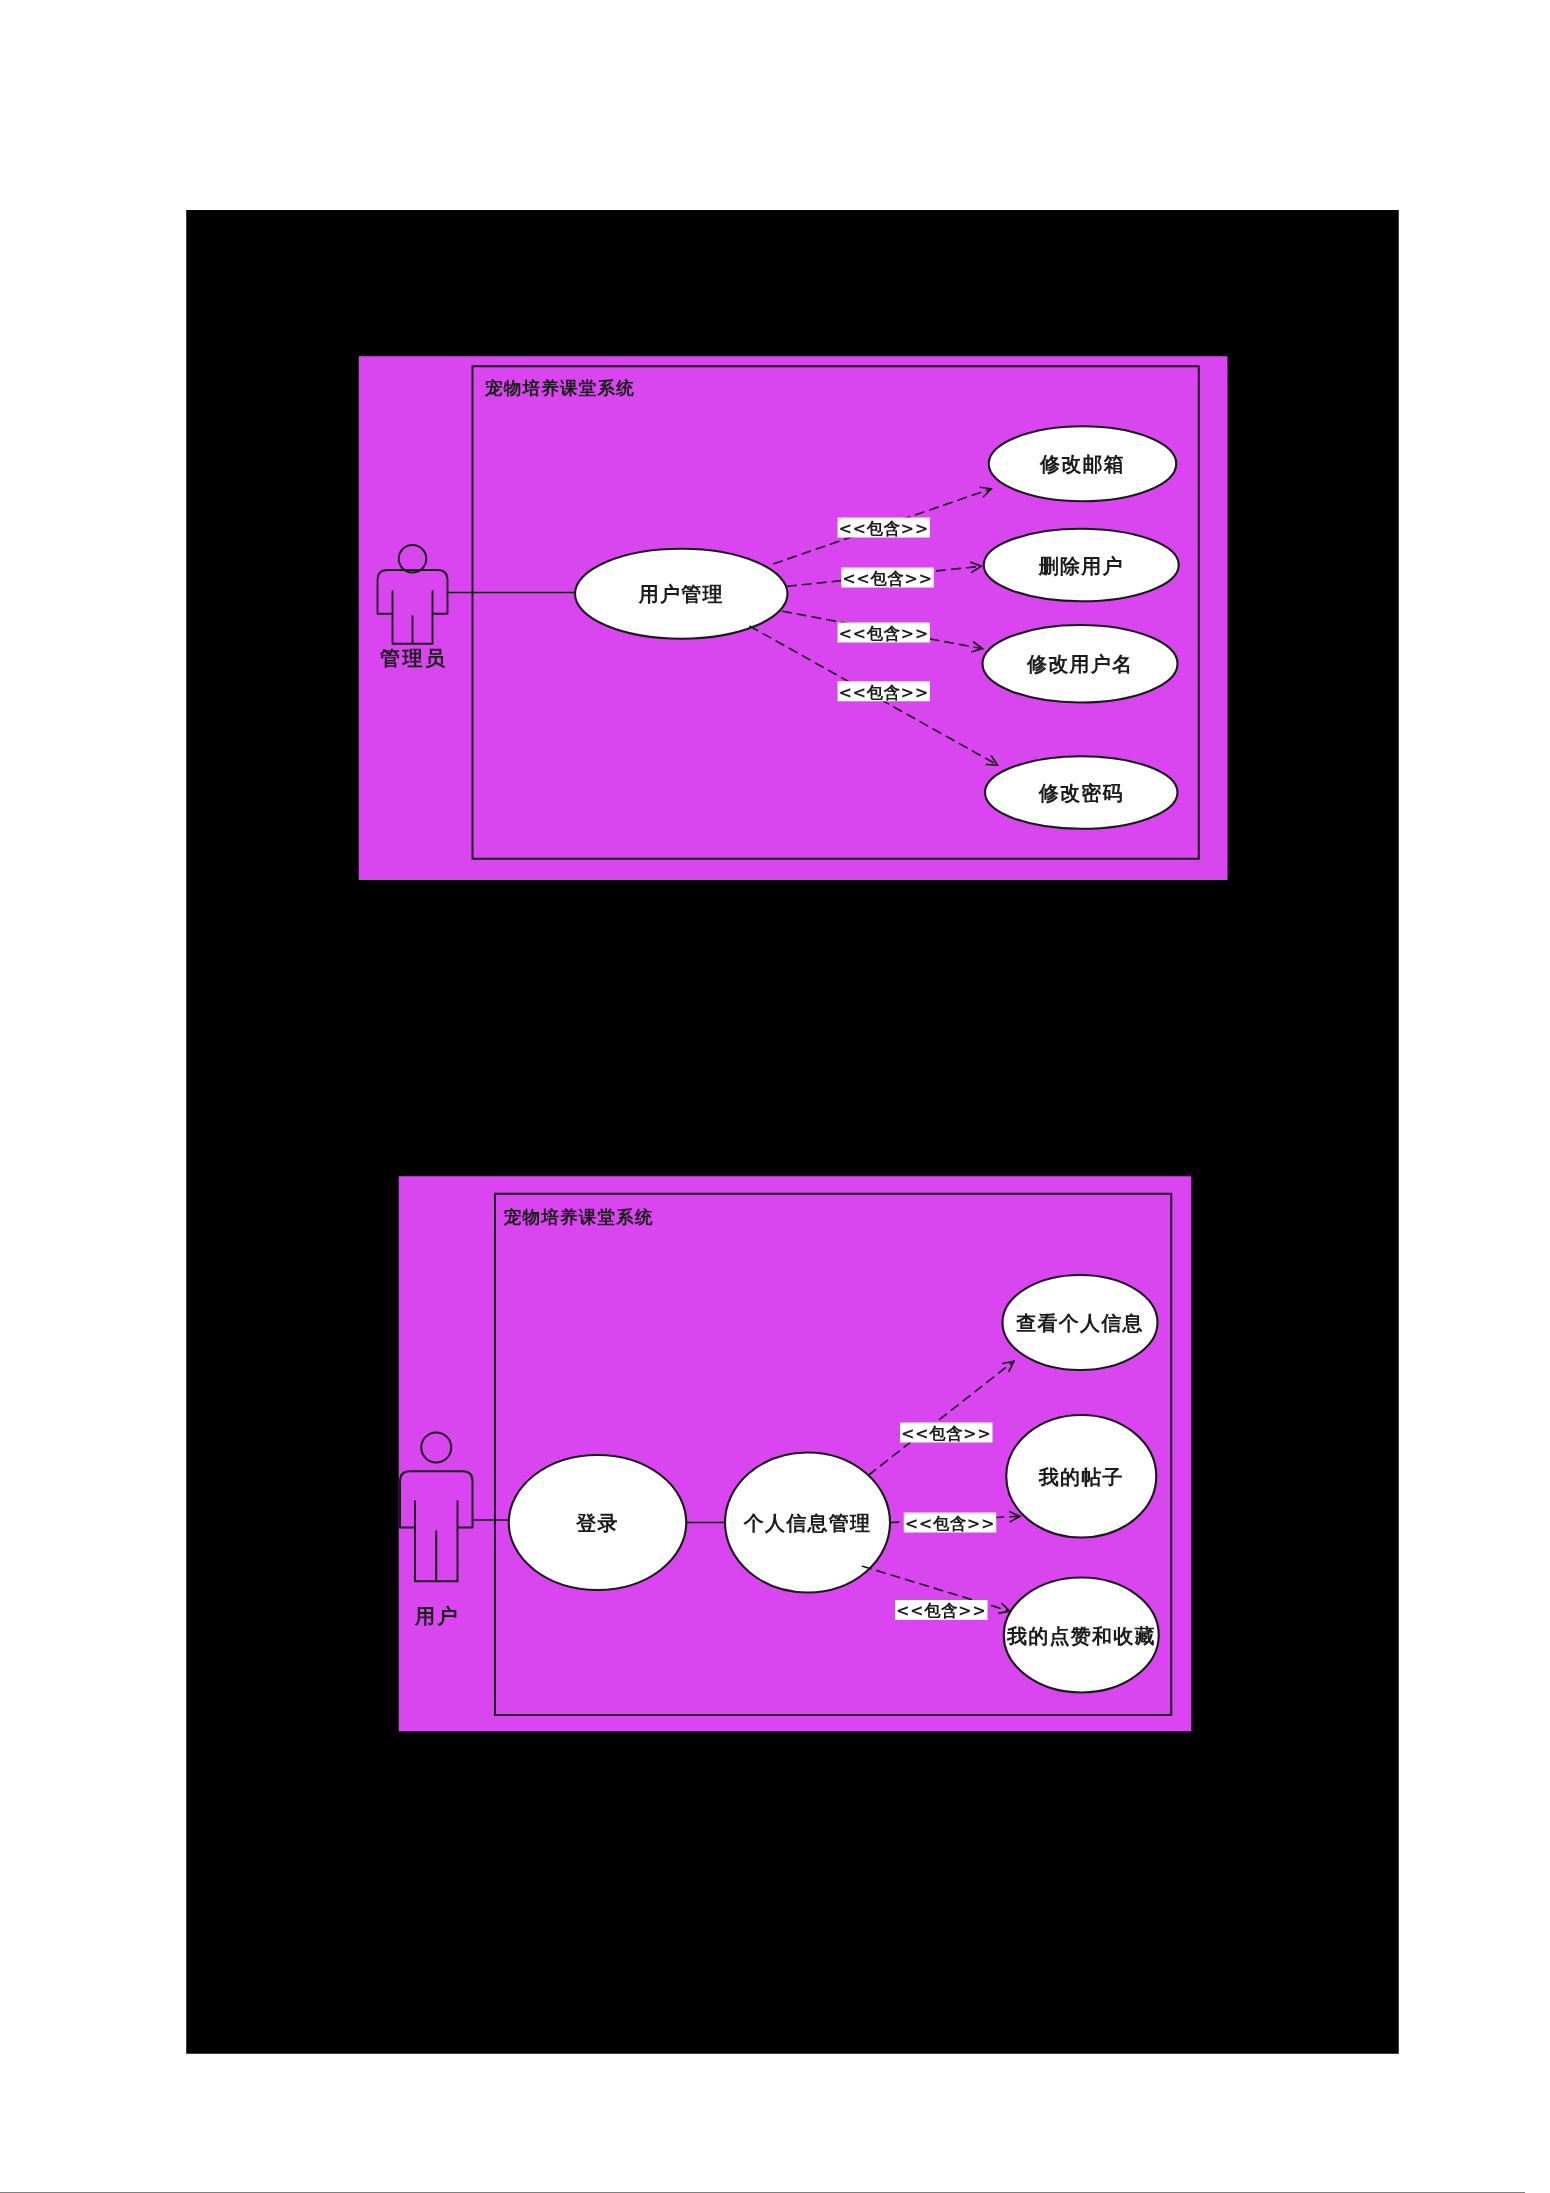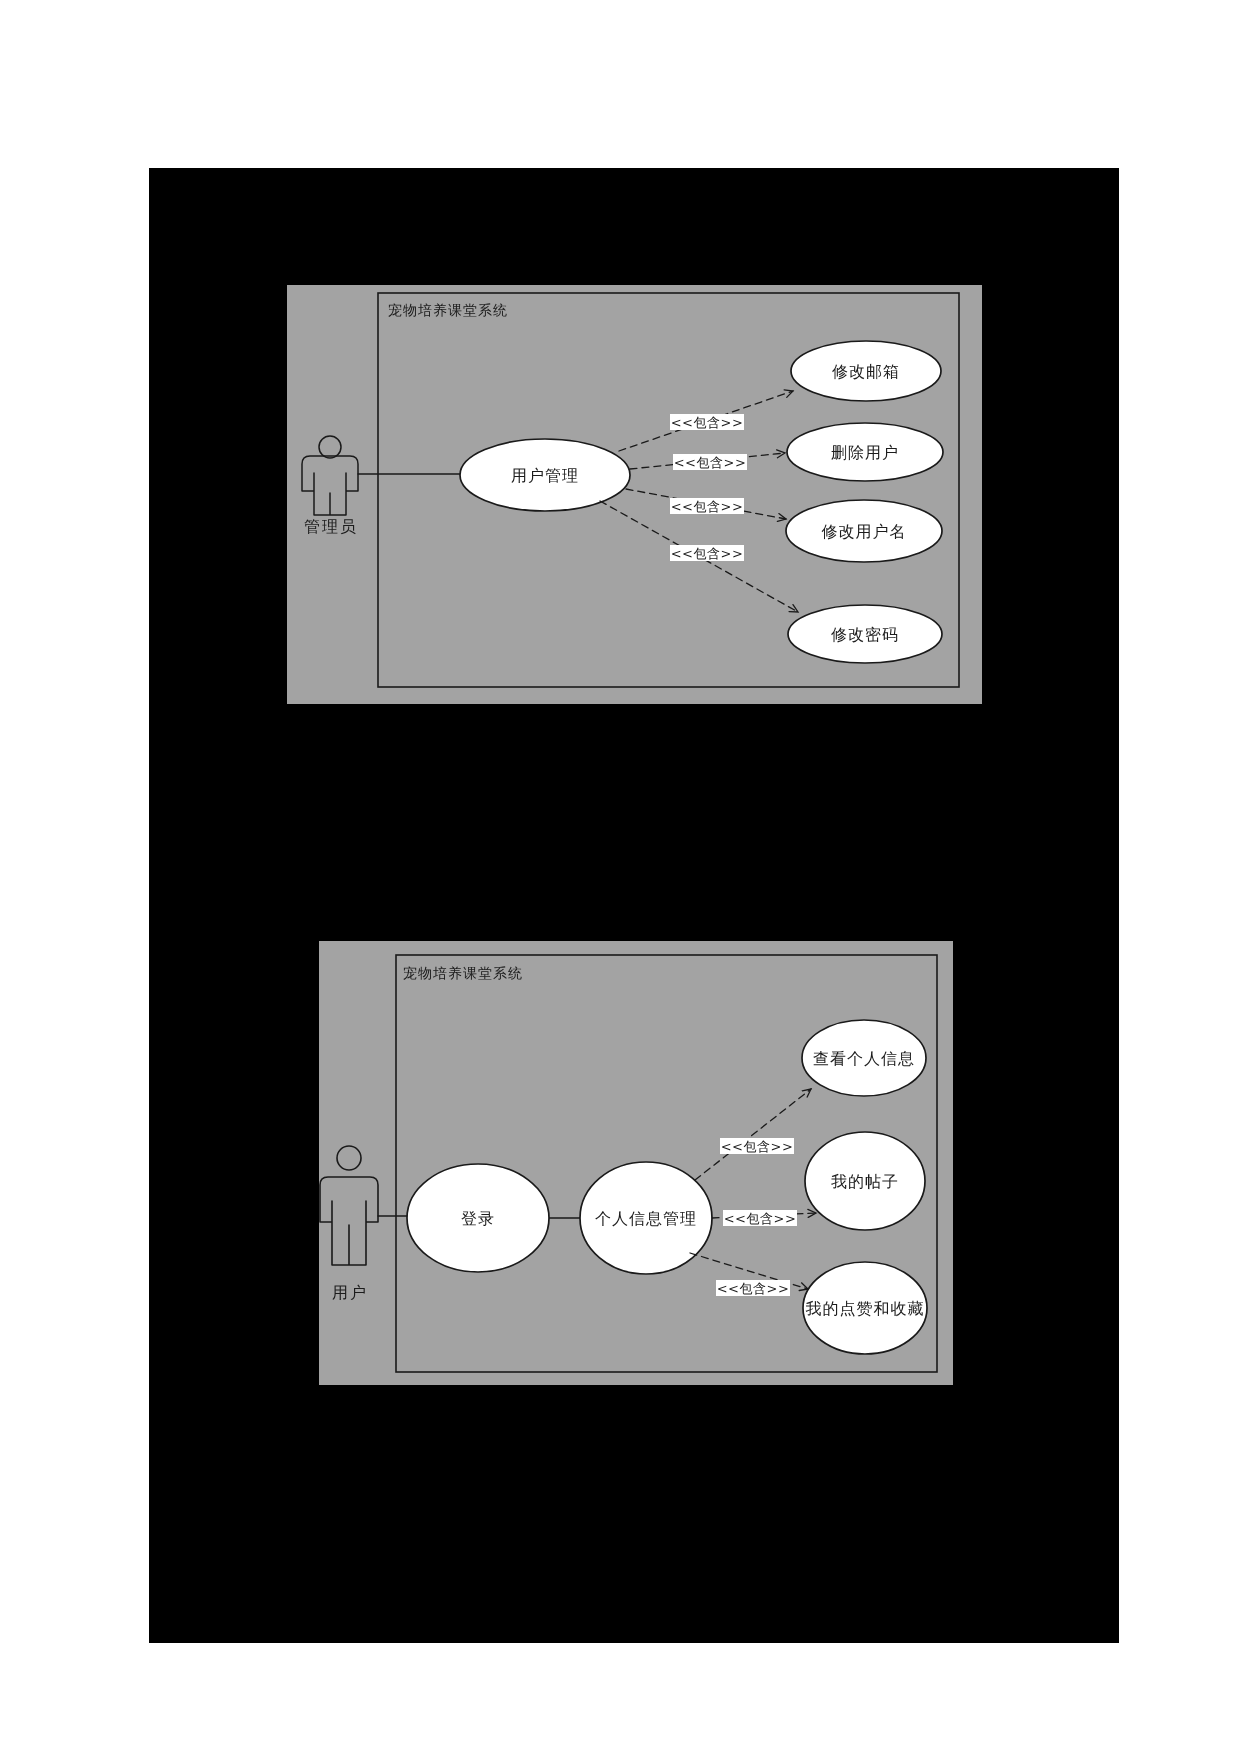--- a/index.html
+++ b/index.html
@@ -3,21 +3,21 @@
 <meta charset="utf-8">
 <style>
   html,body{margin:0;padding:0;}
   body{
     width:1240px;height:1754px;position:relative;background:#ffffff;overflow:hidden;
     font-family:"DejaVu Sans",sans-serif;
   }
   .canvas{
     position:absolute;left:149px;top:168px;width:970px;height:1475px;background:#000000;
   }
-  .panel{position:absolute;background:#a3a3a3;}
+  .panel{position:absolute;background:#d946ef;font-weight:bold;}
   .panel svg{display:block;}
   text{fill:#1c1c1c;}
   .sys-title{font-size:14px;letter-spacing:1px;}
   .uc-label{font-size:16px;text-anchor:middle;letter-spacing:1px;}
   .actor-label{font-size:16px;text-anchor:middle;letter-spacing:2px;}
   .inc-label{font-size:13px;text-anchor:middle;letter-spacing:0.5px;}
 </style>
 </head>
 <body>
 

